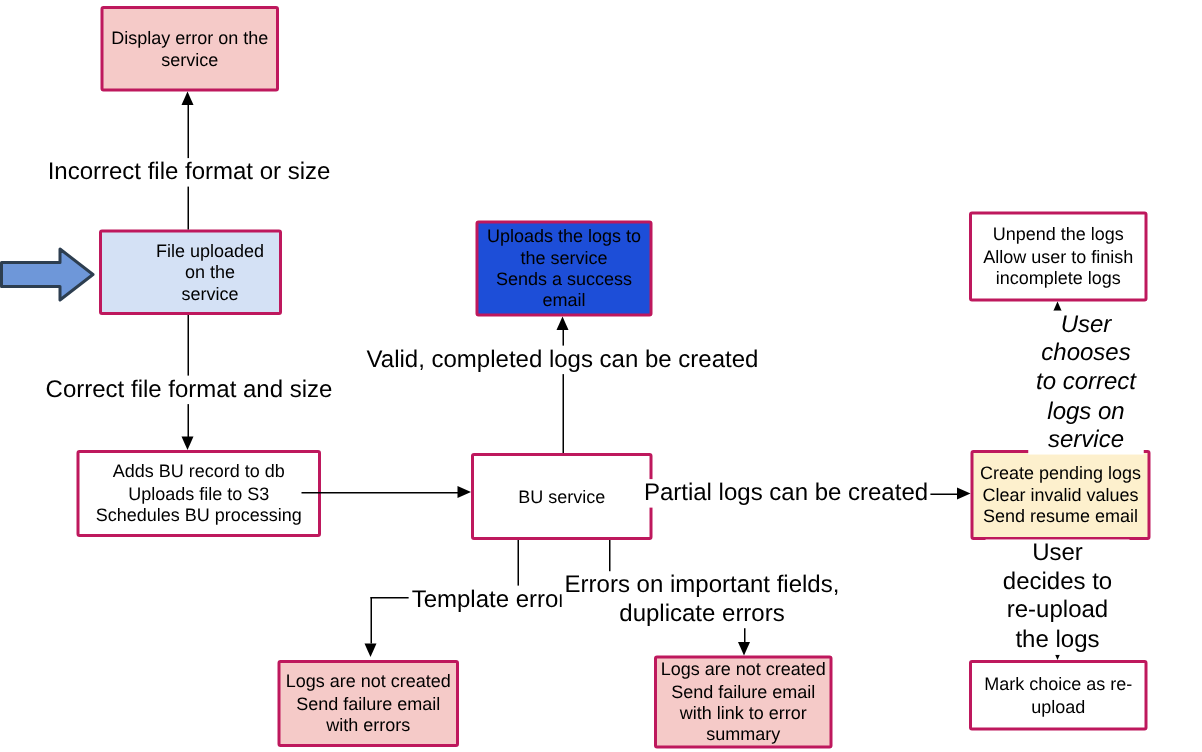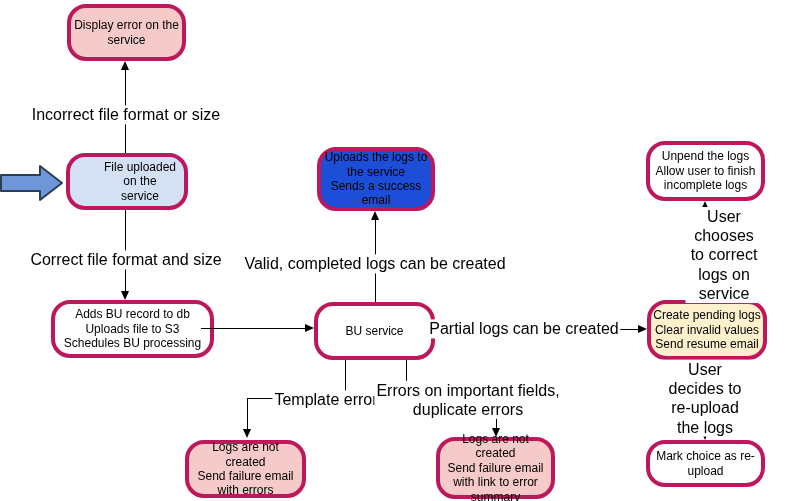--- a/index.html
+++ b/index.html
@@ -1,21 +1,21 @@
 <!DOCTYPE html>
 <html><head>
 <meta charset="utf-8">
 <style>
   html,body{margin:0;padding:0;background:#fff;}
   #canvas{
     position:relative;width:801px;height:501px;background:#ffffff;overflow:hidden;
     font-family:"Liberation Sans", sans-serif;color:#000;
   }
   .node{
-    position:absolute;box-sizing:border-box;border:4px solid #be185d;border-radius:19px;
+    position:absolute;box-sizing:border-box;border:2px solid #be185d;border-radius:2px;
     display:flex;align-items:center;justify-content:center;text-align:center;
     font-size:12px;line-height:1.2;white-space:pre-line;padding:2px;background:#fff;
   }
   .node.pink{background:#f5cac8;}
   .node.blue{background:#d4e1f5;padding-left:28px;}
   .node.green{background:#1d4ed8;}
   .node.yellow{background:#fdf0cd;}
   .edge-label{
     position:absolute;transform:translate(-50%,-50%);background:#ffffff;
     font-size:16px;line-height:1.2;text-align:center;white-space:pre-line;padding:0 2px;
@@ -81,29 +81,29 @@
 
   <div class="line v" style="left:125px;top:210px;height:82px;"></div>
   <div class="ah down" style="left:121px;top:291px;"></div>
   <div class="edge-label" style="left:126px;top:260px;">Correct file format and size</div>
 
   <div class="line h" style="left:201px;top:328px;width:105px;"></div>
   <div class="ah right" style="left:305px;top:324px;"></div>
 
   <div class="line v" style="left:375px;top:219px;height:83px;"></div>
   <div class="ah up" style="left:371px;top:211px;"></div>
-  <div class="edge-label" style="left:375px;top:264px;">Valid, completed logs can be created</div>
+  <div class="edge-label" style="left:375px;top:240px;">Valid, completed logs can be created</div>
 
   <div class="line h" style="left:436px;top:329px;width:202px;"></div>
   <div class="ah right" style="left:638px;top:325px;"></div>
   <div class="edge-label" style="left:524px;top:329px;">Partial logs can be created</div>
 
   <div class="line v" style="left:705px;top:209px;height:91px;"></div>
   <div class="ah up" style="left:701px;top:201px;"></div>
-  <div class="edge-label" style="left:724px;top:255px;">User chooses to correct logs on service</div>
+  <div class="edge-label" style="left:724px;top:255px;font-style:italic;">User chooses to correct logs on service</div>
 
   <div class="line v" style="left:705px;top:360px;height:71px;"></div>
   <div class="ah down" style="left:701px;top:431px;"></div>
   <div class="edge-label" style="left:705px;top:398px;">User decides to re-upload the logs</div>
 
   <div class="line v" style="left:345px;top:360px;height:39px;"></div>
   <div class="line h" style="left:247px;top:398px;width:99px;"></div>
   <div class="line v" style="left:247px;top:398px;height:31px;"></div>
   <div class="ah down" style="left:243px;top:429px;"></div>
   <div class="edge-label" style="left:330px;top:400px;">Template errors</div>

